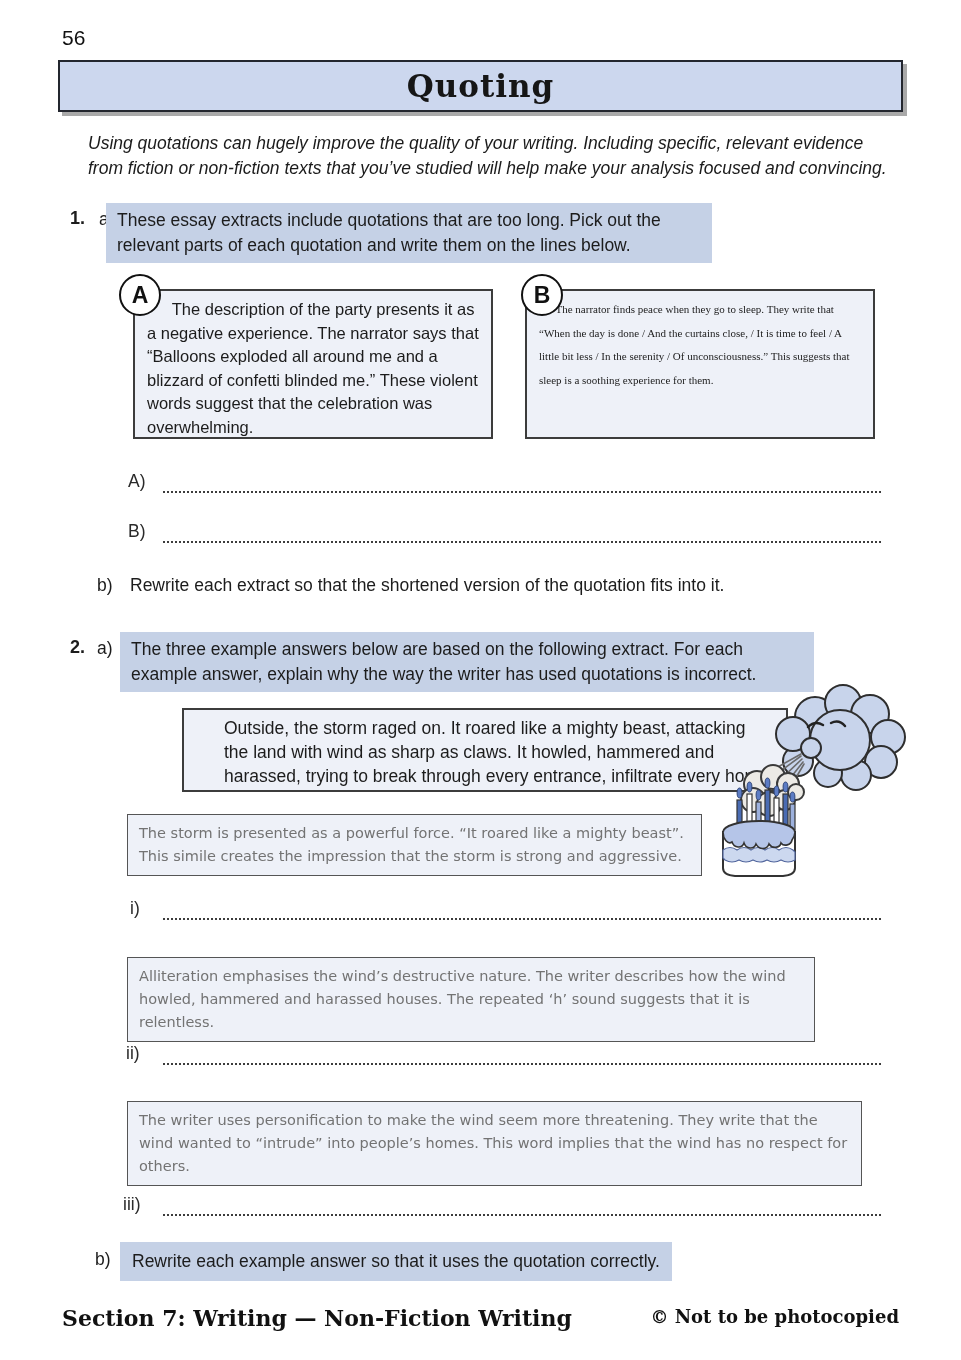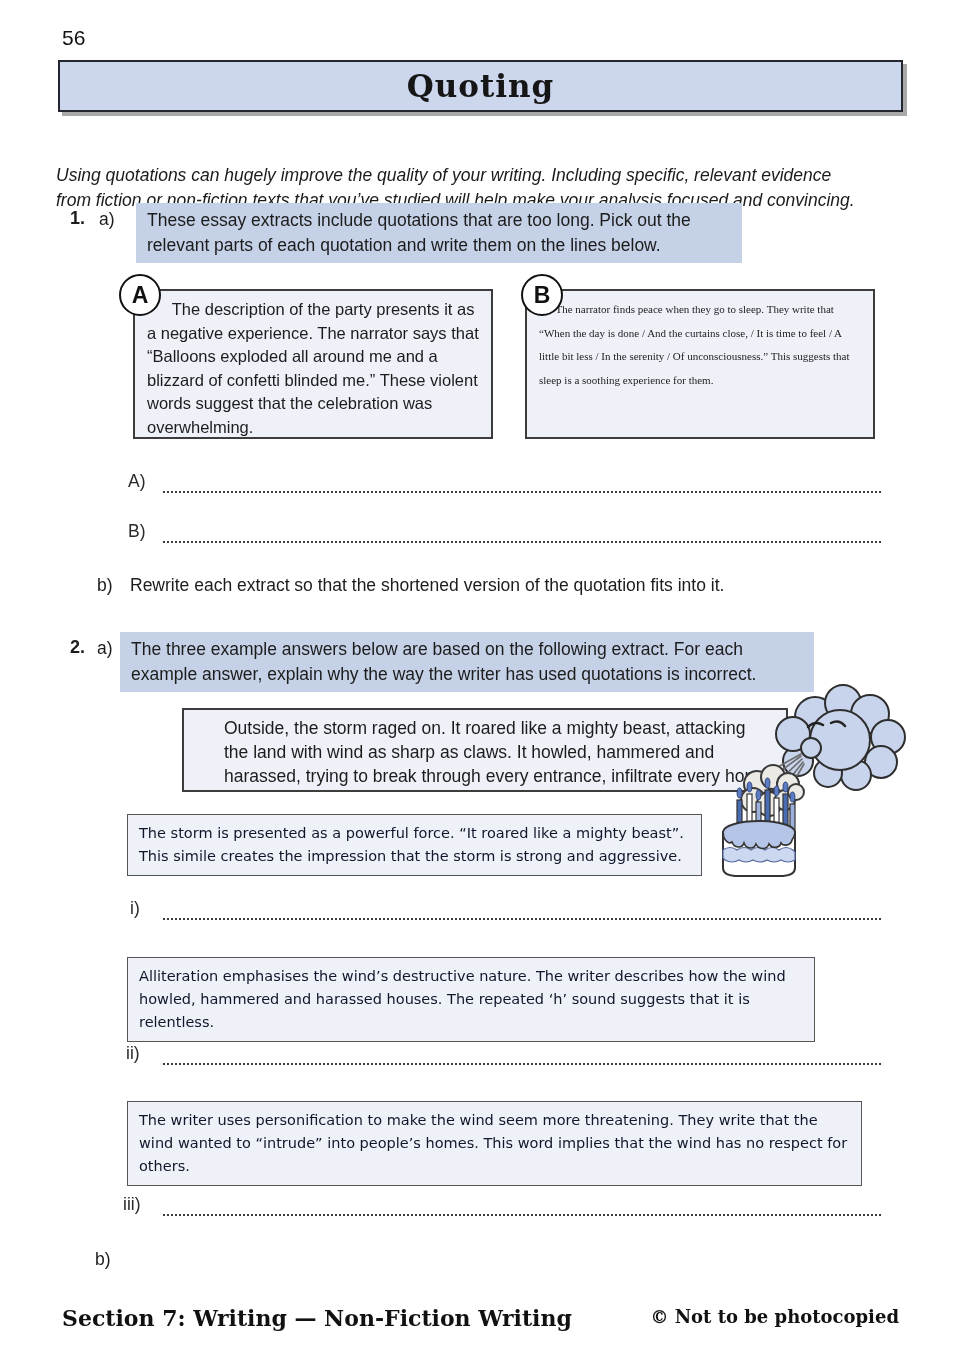--- a/index.html
+++ b/index.html
@@ -8,22 +8,22 @@
   .abs{position:absolute;}
 
   .page-number{left:62px;top:26px;font-size:21px;color:#111;}
 
   .title-bar{left:58px;top:60px;width:841px;height:48px;background:#ccd7ee;
              border:2px solid #23262e;box-shadow:4px 4px 0 #a9a9a9;
              display:flex;align-items:center;justify-content:center;}
   .title-bar h1{margin:0;font-family:"DejaVu Serif",serif;font-weight:bold;
                 font-size:31px;letter-spacing:1px;color:#161616;}
 
-  .intro{left:56px;top:131px;width:802px;font-style:italic;font-size:17.5px;
-         line-height:25px;color:#1b1b1b;margin-top:32px;}
+  .intro{left:88px;top:131px;width:802px;font-style:italic;font-size:17.5px;
+         line-height:25px;color:#1b1b1b;}
 
   .qnum{font-weight:bold;font-size:18px;}
   .qsub{font-size:17.5px;}
 
   .highlight{background:#c5d1e6;font-size:17.5px;line-height:25px;padding:5px 11px;}
 
   .card{background:#eef1f8;border:2px solid #3c3c3c;box-sizing:border-box;}
   .extract-card{padding:7px 12px 6px 12px;font-size:16.5px;line-height:23.5px;}
   .extract-card .indent{text-indent:1.5em;}
   .serif-card{font-family:"Liberation Serif",serif;font-size:11px;line-height:23.5px;}
@@ -32,21 +32,21 @@
          display:flex;align-items:center;justify-content:center;font-weight:bold;
          font-size:23px;color:#111;z-index:4;}
 
   .ans-label{font-size:17.5px;color:#2a2a2a;}
   .dotline{border-bottom:2.6px dotted #3c3c3c;height:18px;}
 
   .storm-card{padding:6px 12px;font-size:17.5px;line-height:24px;}
 
   .hand-card{background:#eef1f8;border:1.5px solid #555;box-sizing:border-box;
              padding:7px 11px;font-family:"DejaVu Sans",sans-serif;
-             font-size:14.5px;line-height:23px;color:#0f172a;}
+             font-size:14.5px;line-height:23px;color:#737373;}
 
   .footer-left{left:62px;top:1305px;font-family:"DejaVu Serif",serif;font-weight:bold;
                font-size:22px;color:#111;}
   .footer-right{left:561px;top:1306px;width:338px;text-align:right;
                 font-family:"DejaVu Serif",serif;font-weight:bold;font-size:18px;color:#111;}
   svg{display:block;}
 </style>
 </head>
 <body>
 
@@ -55,21 +55,21 @@
   <div class="abs page-number">56</div>
 
   <div class="abs title-bar">
     <h1>Quoting</h1>
   </div>
 
   <div class="abs intro">Using quotations can hugely improve the quality of your writing.  Including specific, relevant evidence from fiction or non-fiction texts that you’ve studied will help make your analysis focused and convincing.</div>
 
   <span class="abs qnum" style="left:70px;top:208px;">1.</span>
   <span class="abs qsub" style="left:99px;top:209px;">a)</span>
-  <div class="abs highlight" style="left:136px;top:203px;width:584px;">These essay extracts include quotations that are too long.  Pick out the relevant parts of each quotation and write them on the lines below.</div>
+  <div class="abs highlight" style="left:106px;top:203px;width:584px;">These essay extracts include quotations that are too long.  Pick out the relevant parts of each quotation and write them on the lines below.</div>
 
   <div class="abs card extract-card" style="left:133px;top:289px;width:360px;height:150px;">
     <div class="indent">The description of the party presents it as a negative experience.  The narrator says that “Balloons exploded all around me and a blizzard of confetti blinded me.”  These violent words suggest that the celebration was overwhelming.</div>
   </div>
   <div class="abs badge" style="left:119px;top:274px;">A</div>
 
   <div class="abs card extract-card serif-card" style="left:525px;top:289px;width:350px;height:150px;">
     <div class="indent">The narrator finds peace when they go to sleep.  They write that “When the day is done / And the curtains close, / It is time to feel / A little bit less / In the serenity / Of unconsciousness.”  This suggests that sleep is a soothing experience for them.</div>
   </div>
   <div class="abs badge" style="left:521px;top:274px;">B</div>
@@ -166,17 +166,18 @@
   <span class="abs ans-label" style="left:126px;top:1043px;">ii)</span>
   <div class="abs dotline" style="left:163px;top:1045px;width:718px;"></div>
 
   <div class="abs hand-card" style="left:127px;top:1101px;width:735px;min-height:63px;">
     <div>The writer uses personification to make the wind seem more threatening.  They write that the wind wanted to “intrude” into people’s homes.  This word implies that the wind has no respect for others.</div>
   </div>
   <span class="abs ans-label" style="left:123px;top:1194px;">iii)</span>
   <div class="abs dotline" style="left:163px;top:1196px;width:718px;"></div>
 
   <span class="abs qsub" style="left:95px;top:1249px;">b)</span>
+  <div class="abs highlight" style="left:120px;top:1242px;padding:7px 12px;">Rewrite each example answer so that it uses the quotation correctly.</div>
 
   <div class="abs footer-left">Section 7: Writing — Non-Fiction Writing</div>
   <div class="abs footer-right">© Not to be photocopied</div>
 
 </div>
 
 </body></html>

